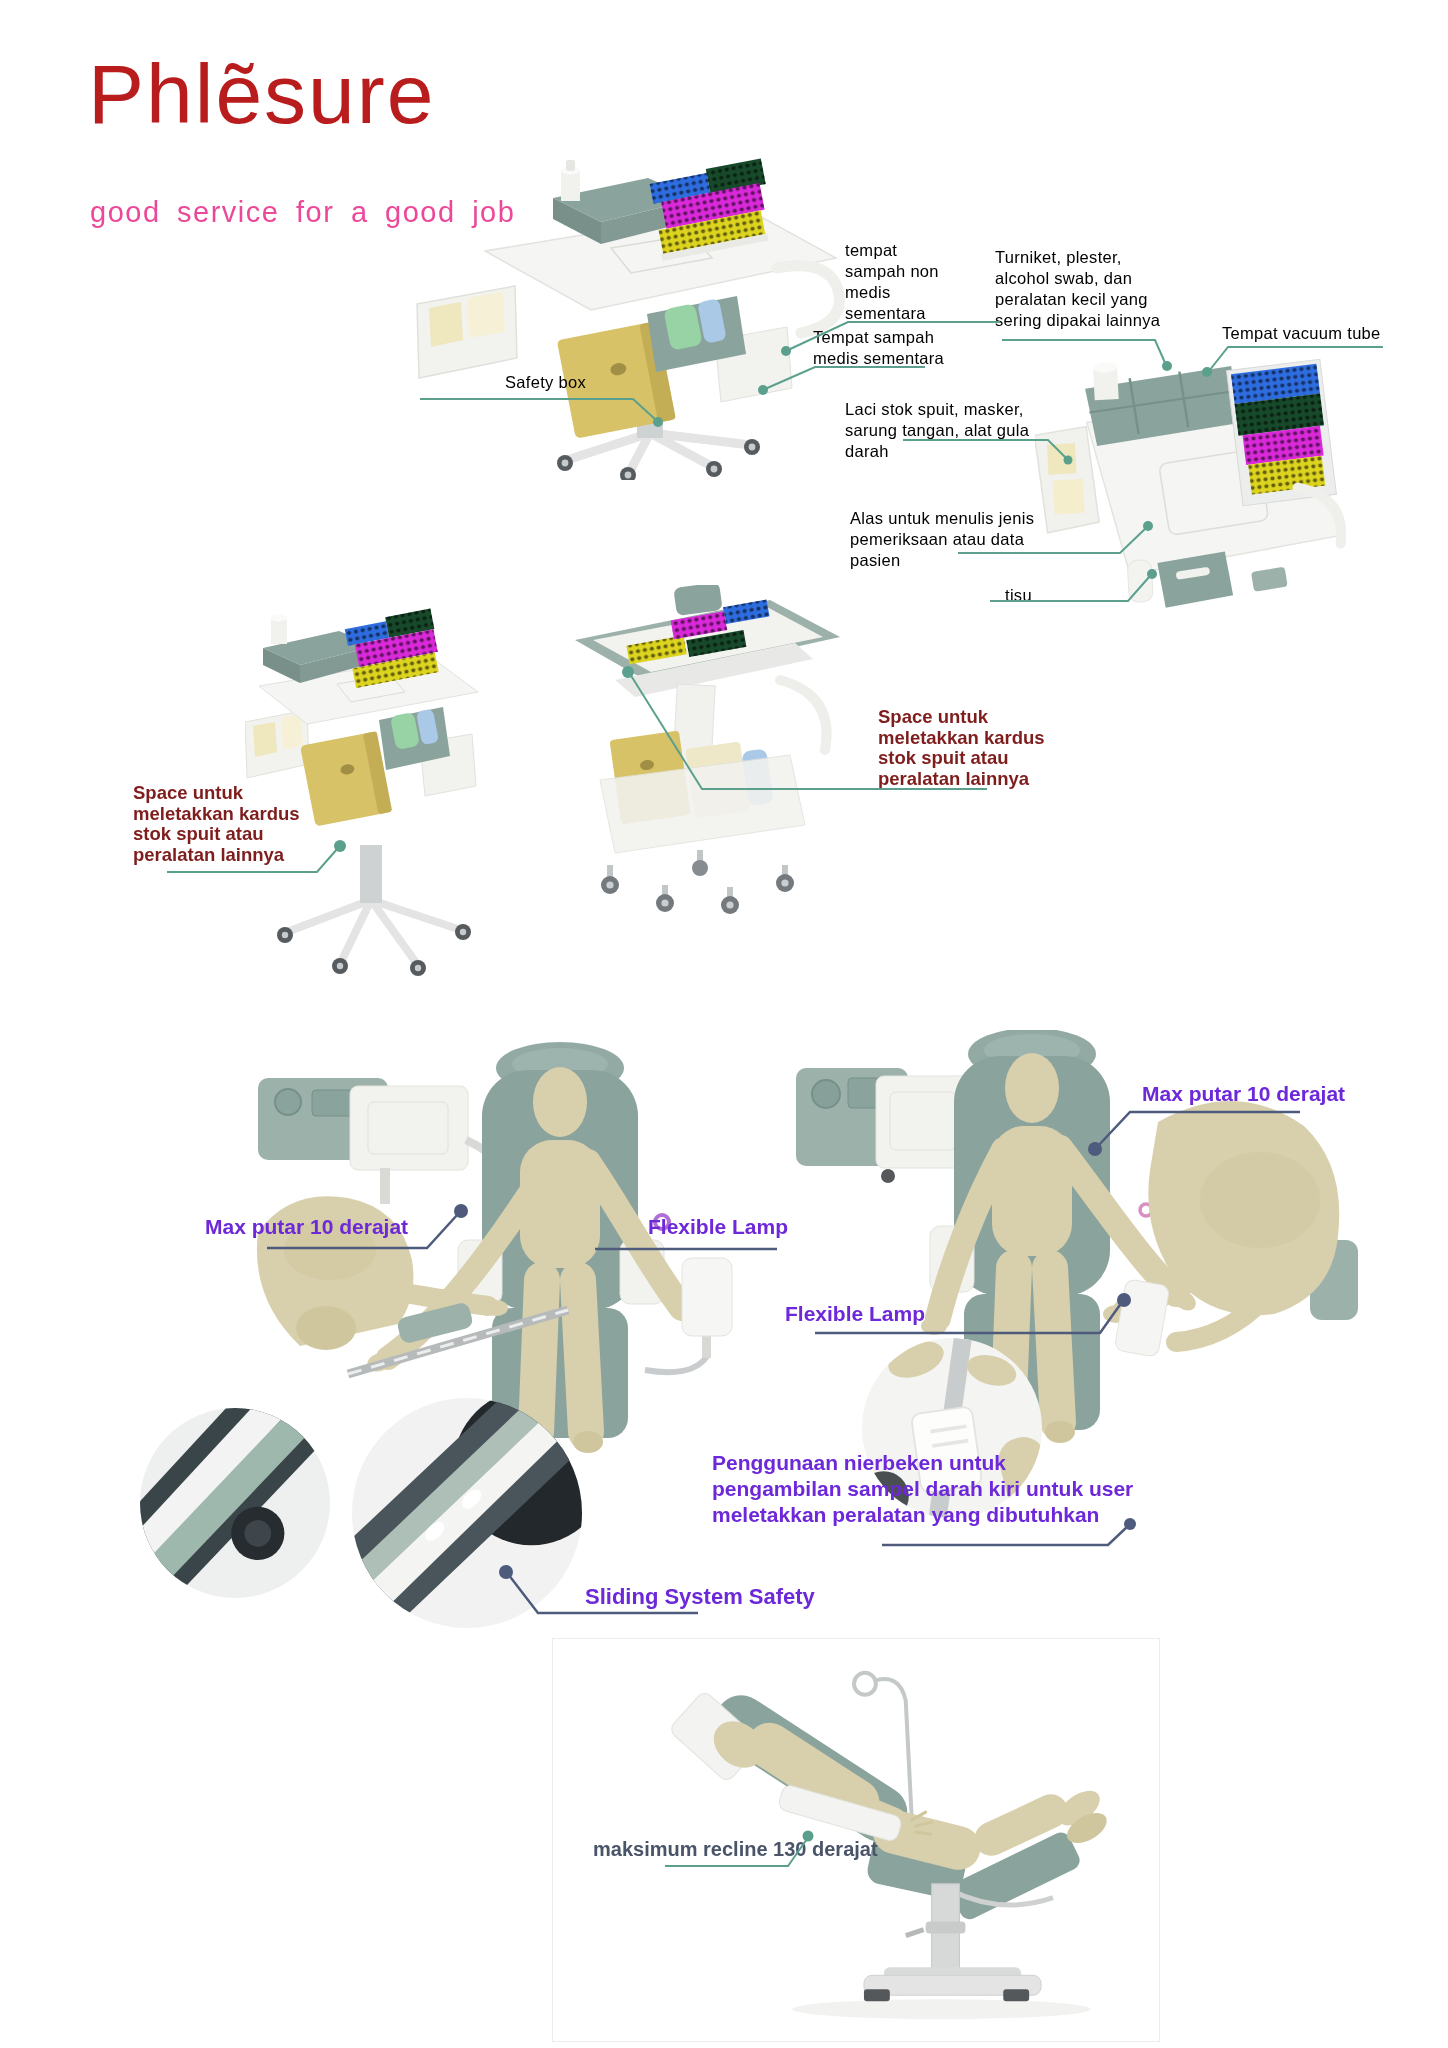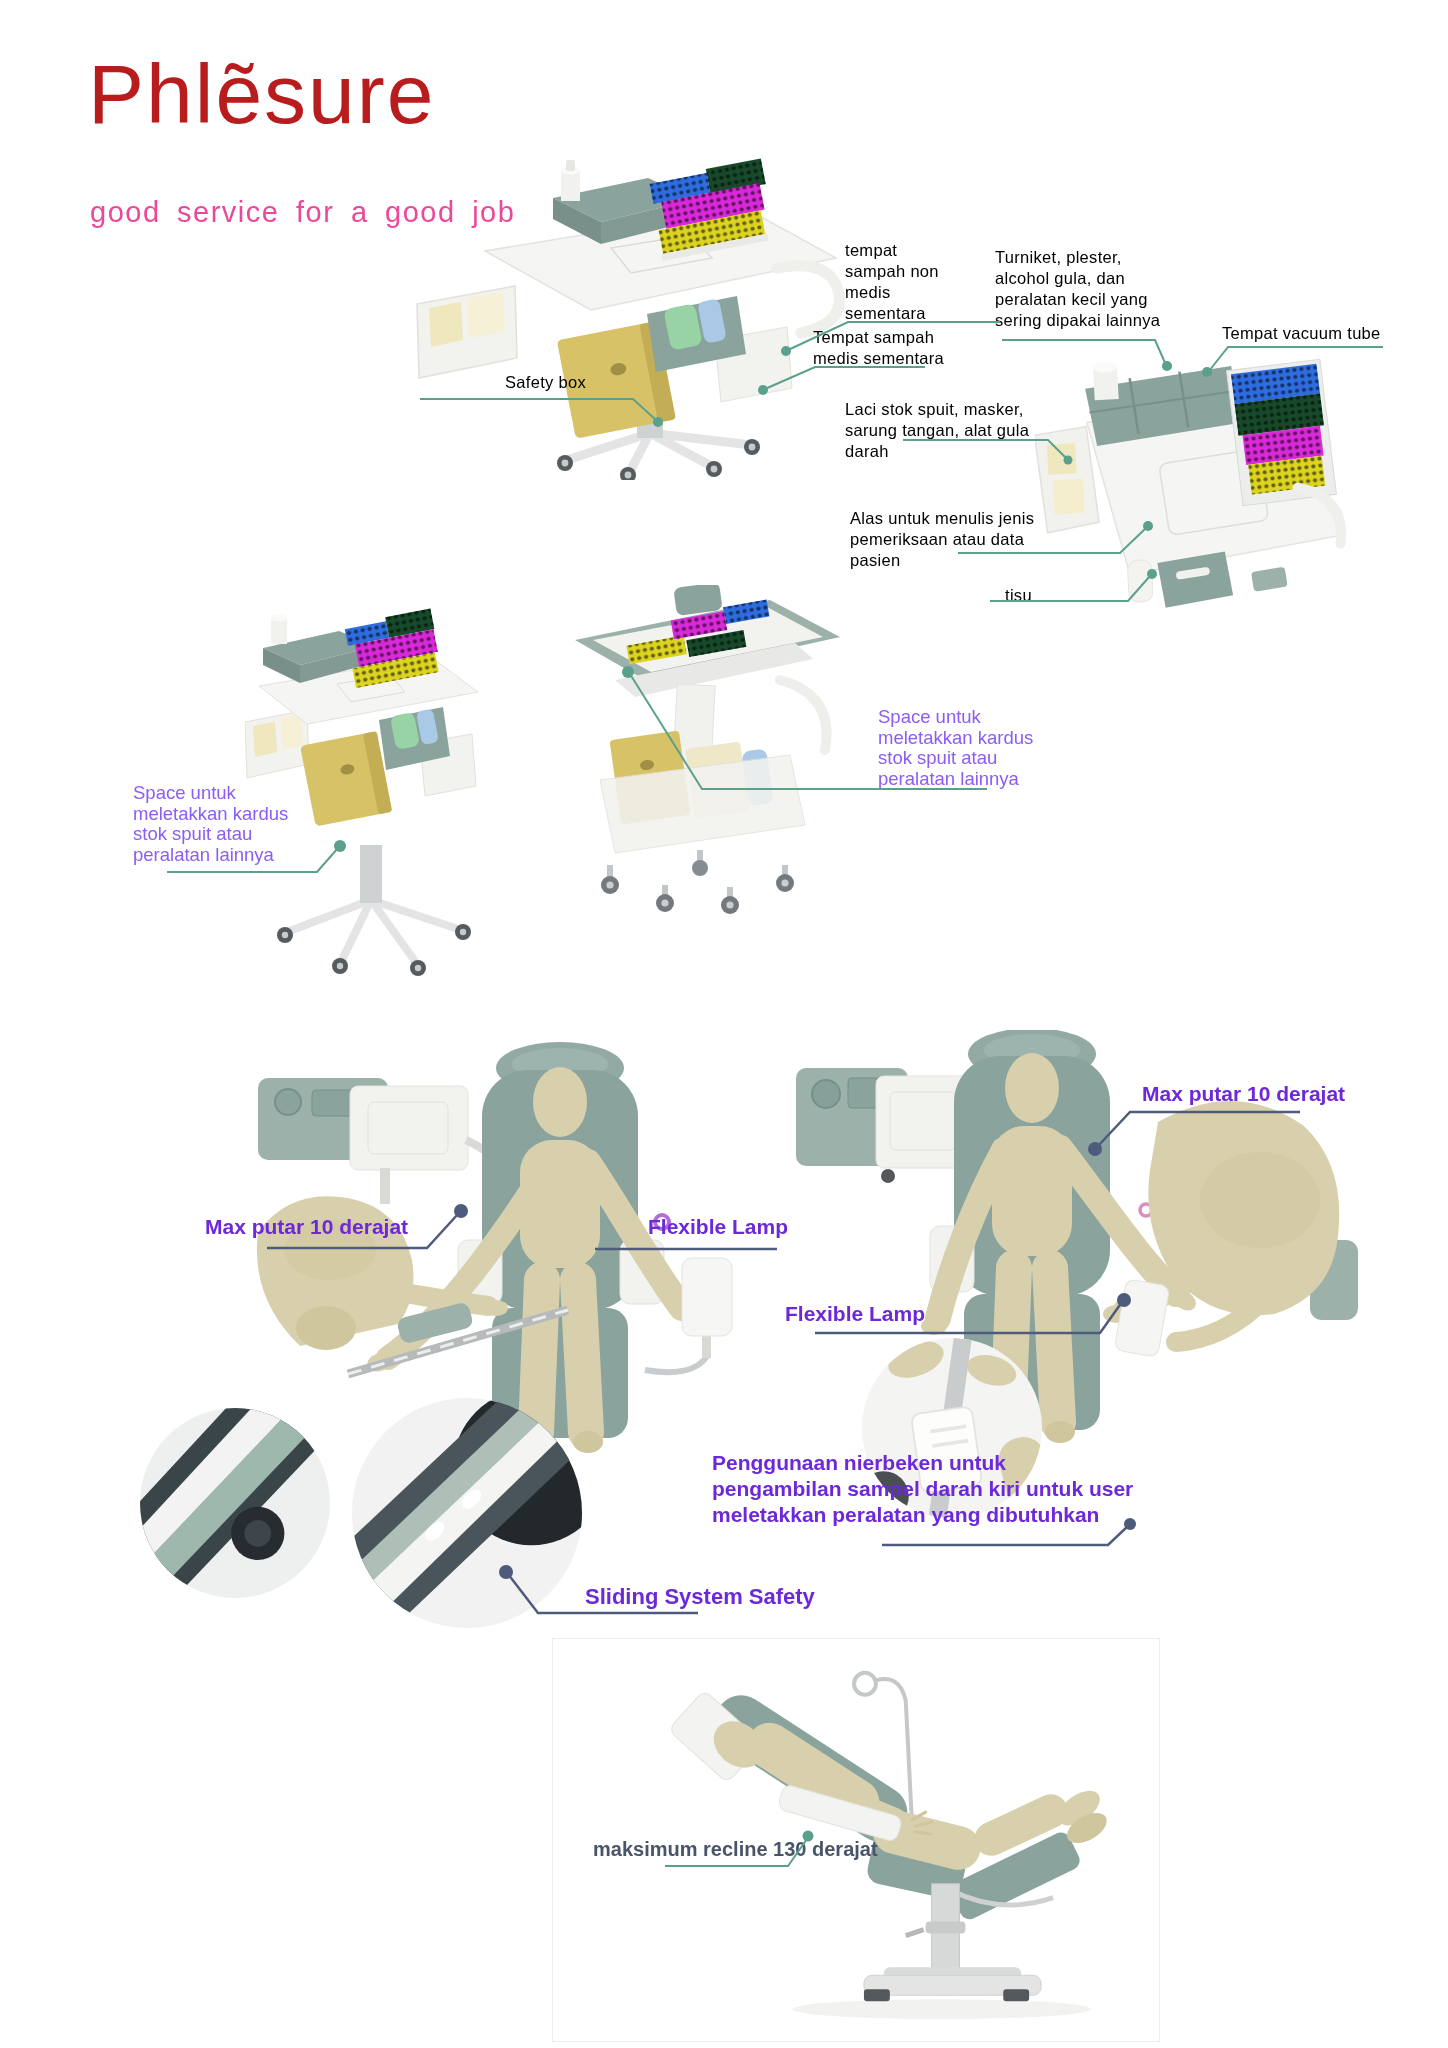--- a/index.html
+++ b/index.html
@@ -9,21 +9,21 @@
   
   .logo{position:absolute;left:88px;top:52px;font-size:84px;font-weight:300;
         color:#b91c1c;letter-spacing:2px;line-height:1;}
   .tagline{position:absolute;left:90px;top:196px;font-size:29px;font-weight:400;
         color:#ec4899;letter-spacing:1.5px;word-spacing:7px;}
   
   .lbl{position:absolute;color:#000000;font-size:16.5px;line-height:1.28;
        letter-spacing:.3px;font-weight:400;}
   .nowrap{white-space:nowrap;}
   
-  .lbl-bold{position:absolute;color:#8b5cf6;font-weight:400;font-size:18.5px;
+  .lbl-bold{position:absolute;color:#7f1d1d;font-weight:700;font-size:18.5px;
        line-height:20.5px;}
   
   .lbl-chair{position:absolute;color:#6d28d9;font-weight:700;font-size:21px;
        line-height:26px;}
   .lbl-recline{position:absolute;color:#4a5469;font-weight:700;font-size:20px;}
   .right{}
   
   .frame{position:absolute;left:552px;top:1638px;width:606px;height:402px;
        border:1px solid #ececea;background:#fff;}
   .overlay{position:absolute;left:0;top:0;pointer-events:none;}
@@ -402,21 +402,21 @@
     <path d="M372,292 l-18,6" stroke="#b7b9b9" stroke-width="5"></path>
     <rect x="332" y="330" width="138" height="12" rx="6" fill="#d9dbda"></rect>
     <rect x="312" y="338" width="178" height="20" rx="8" fill="#e3e4e3" stroke="#cfd1d0"></rect>
     <rect x="312" y="352" width="26" height="12" rx="3" fill="#54585a"></rect>
     <rect x="452" y="352" width="26" height="12" rx="3" fill="#54585a"></rect>
   </g>
 </svg>
 </div>
 
 <div class="lbl" style="left:845px;top:240px;width:100px">tempat sampah non medis sementara</div>
-<div class="lbl" style="left:995px;top:247px;width:178px">Turniket, plester, alcohol gula, dan peralatan kecil yang sering dipakai lainnya</div>
+<div class="lbl" style="left:995px;top:247px;width:178px">Turniket, plester, alcohol swab, dan peralatan kecil yang sering dipakai lainnya</div>
 <div class="lbl nowrap" style="left:1222px;top:323px">Tempat vacuum tube</div>
 <div class="lbl" style="left:813px;top:327px;width:150px">Tempat sampah medis sementara</div>
 <div class="lbl nowrap" style="left:505px;top:372px">Safety box</div>
 <div class="lbl" style="left:845px;top:399px;width:212px">Laci stok spuit, masker, sarung tangan, alat gula darah</div>
 <div class="lbl" style="left:850px;top:508px;width:192px">Alas untuk menulis jenis pemeriksaan atau data pasien</div>
 <div class="lbl nowrap" style="left:1005px;top:585px">tisu</div>
 
 <div class="lbl-bold" style="left:133px;top:783px;width:175px">Space untuk meletakkan kardus stok spuit atau peralatan lainnya</div>
 <div class="lbl-bold" style="left:878px;top:707px;width:175px">Space untuk meletakkan kardus stok spuit atau peralatan lainnya</div>
 

